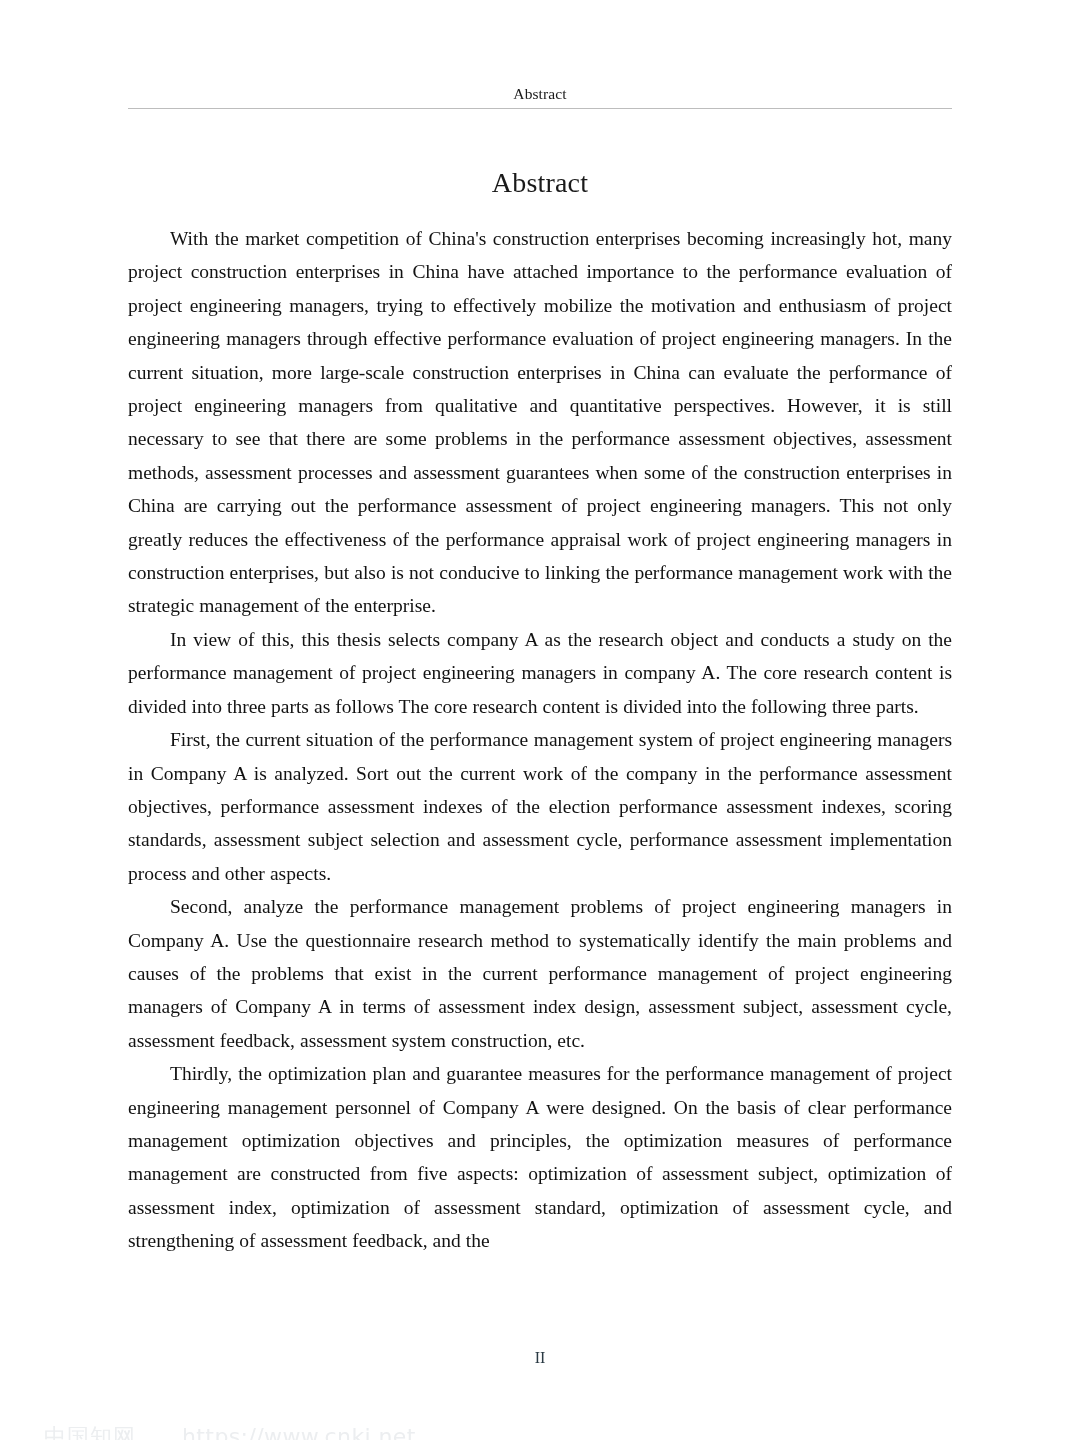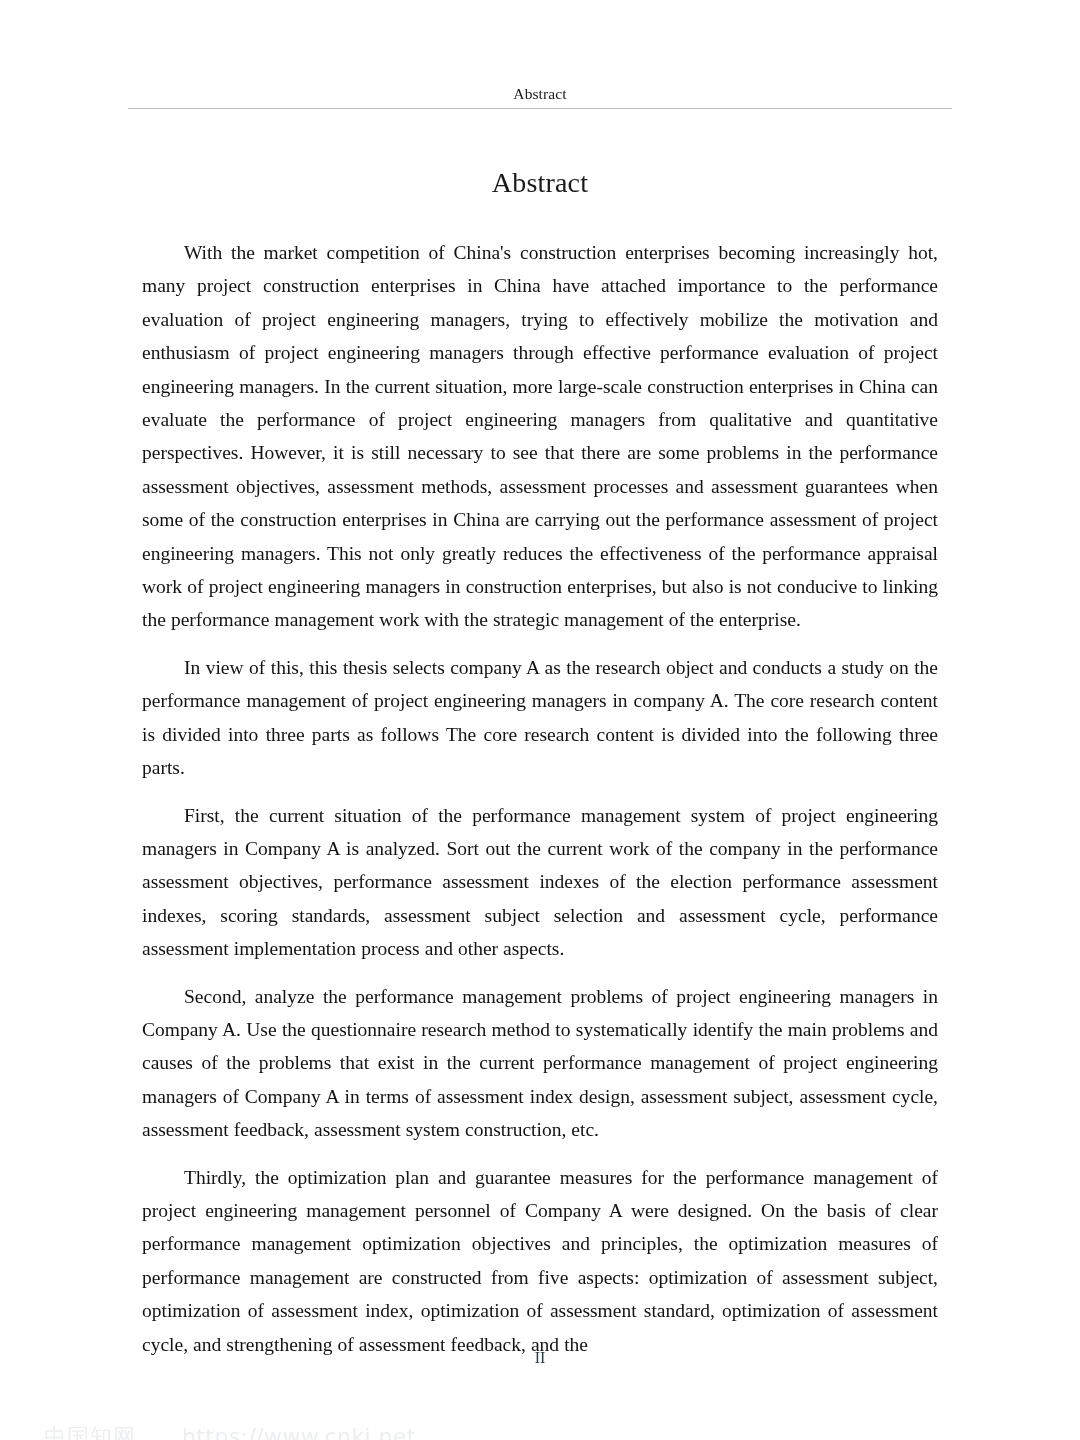--- a/index.html
+++ b/index.html
@@ -61,21 +61,21 @@
   }
 
   
   .body-text {
     position: absolute;
     left: 128px;
     top: 222px;
     width: 824px;
   }
   .para {
-    margin: 14px;
+    margin: 0;
     text-indent: 42px;
     text-align: justify;
     text-justify: inter-word;
     font-size: 19.5px;
     line-height: 33.4px;
     color: #121212;
     word-spacing: 0.2px;
     hyphens: none;
   }
   .para + .para {

